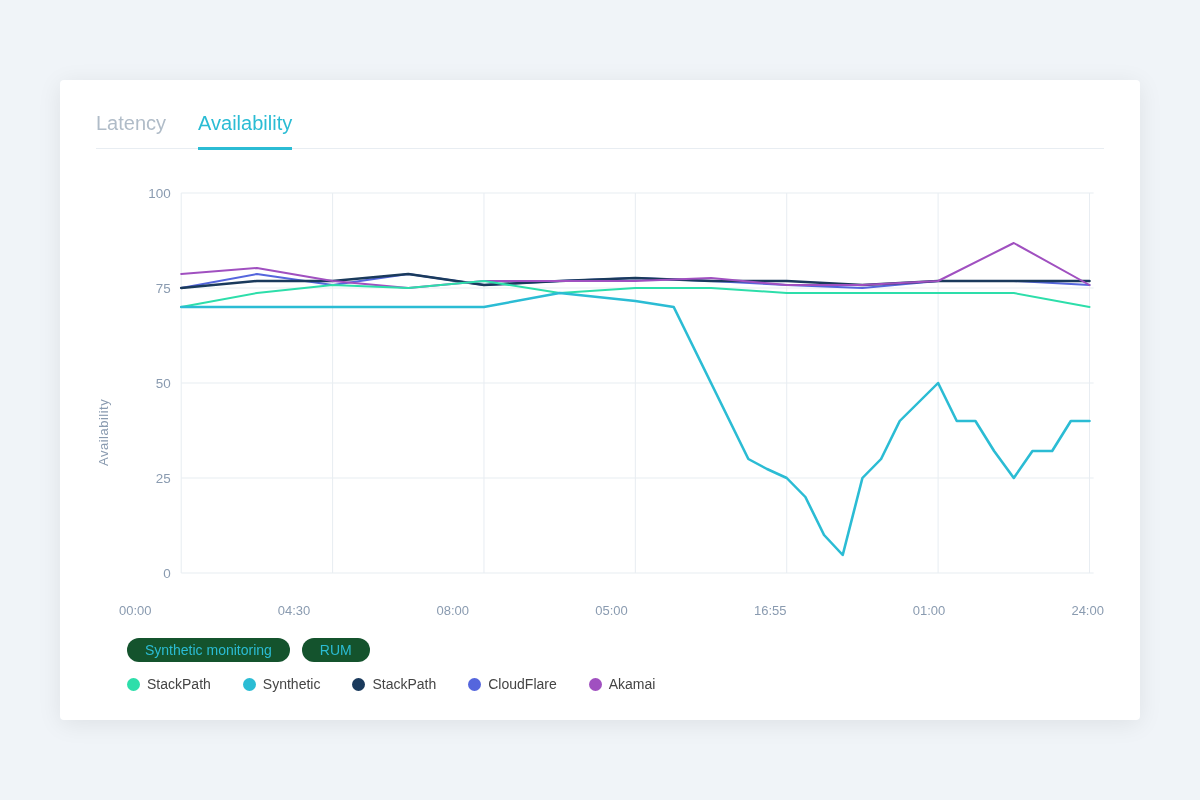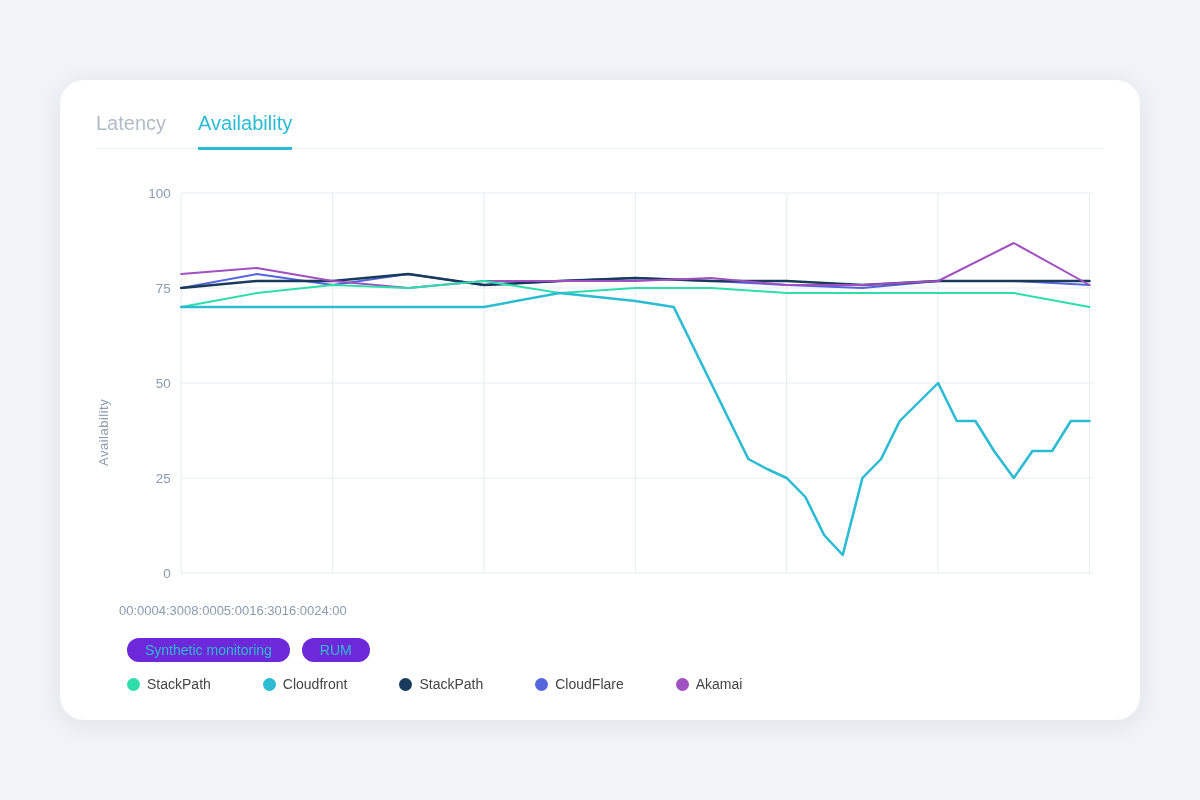--- a/index.html
+++ b/index.html
@@ -7,21 +7,21 @@
       background: #f0f4f8;
       display: flex;
       align-items: center;
       justify-content: center;
       width: 1200px;
       height: 800px;
       font-family: -apple-system, BlinkMacSystemFont, 'Segoe UI', sans-serif;
     }
     .card {
       background: #fff;
-      border-radius: 24px;
+      border-radius: 4px;
       box-shadow: 0 4px 24px rgba(0,0,0,0.08);
       width: 1080px;
       padding: 32px 36px 28px 36px;
     }
     .tabs {
       display: flex;
       gap: 32px;
       margin-bottom: 0;
       border-bottom: 1.5px solid #e8edf2;
       padding-bottom: 0;
@@ -65,48 +65,49 @@
       width: 100%;
       position: relative;
     }
     svg.chart {
       width: 100%;
       height: 420px;
       overflow: visible;
     }
     .x-axis-labels {
       display: flex;
+      justify-content: space-between;
       padding: 6px 0 0 0;
       font-size: 13px;
       color: #8a9bb0;
     }
     .legend-row {
       margin-top: 20px;
       display: flex;
       flex-direction: column;
       gap: 10px;
       padding-left: 8px;
     }
     .legend-badges {
       display: flex;
       gap: 12px;
       margin-bottom: 4px;
     }
     .badge {
-      background: #6d28d9;
+      background: #14532d;
       color: #2bbcd4;
       border-radius: 20px;
       padding: 4px 18px;
       font-size: 14px;
       font-weight: 500;
       cursor: pointer;
     }
     .legend-items {
       display: flex;
-      gap: 52px;
+      gap: 32px;
       align-items: center;
     }
     .legend-item {
       display: flex;
       align-items: center;
       gap: 7px;
       font-size: 14px;
       color: #444;
     }
     .legend-dot {
@@ -249,38 +250,38 @@
               936,248
             "></polyline>
 
         </svg>
       </div>
       <div class="x-axis-labels">
         <span>00:00</span>
         <span>04:30</span>
         <span>08:00</span>
         <span>05:00</span>
-        <span>16:30</span>
-        <span>16:00</span>
+        <span>16:55</span>
+        <span>01:00</span>
         <span>24:00</span>
       </div>
 
       <div class="legend-row">
         <div class="legend-badges">
           <div class="badge">Synthetic monitoring</div>
           <div class="badge">RUM</div>
         </div>
         <div class="legend-items">
           <div class="legend-item">
             <span class="legend-dot" style="background:#2ddeaa;"></span>
             <span>StackPath</span>
           </div>
           <div class="legend-item">
             <span class="legend-dot" style="background:#2bbcd4;"></span>
-            <span>Cloudfront</span>
+            <span>Synthetic</span>
           </div>
           <div class="legend-item">
             <span class="legend-dot" style="background:#1a3a5c;"></span>
             <span>StackPath</span>
           </div>
           <div class="legend-item">
             <span class="legend-dot" style="background:#5566dd;"></span>
             <span>CloudFlare</span>
           </div>
           <div class="legend-item">

